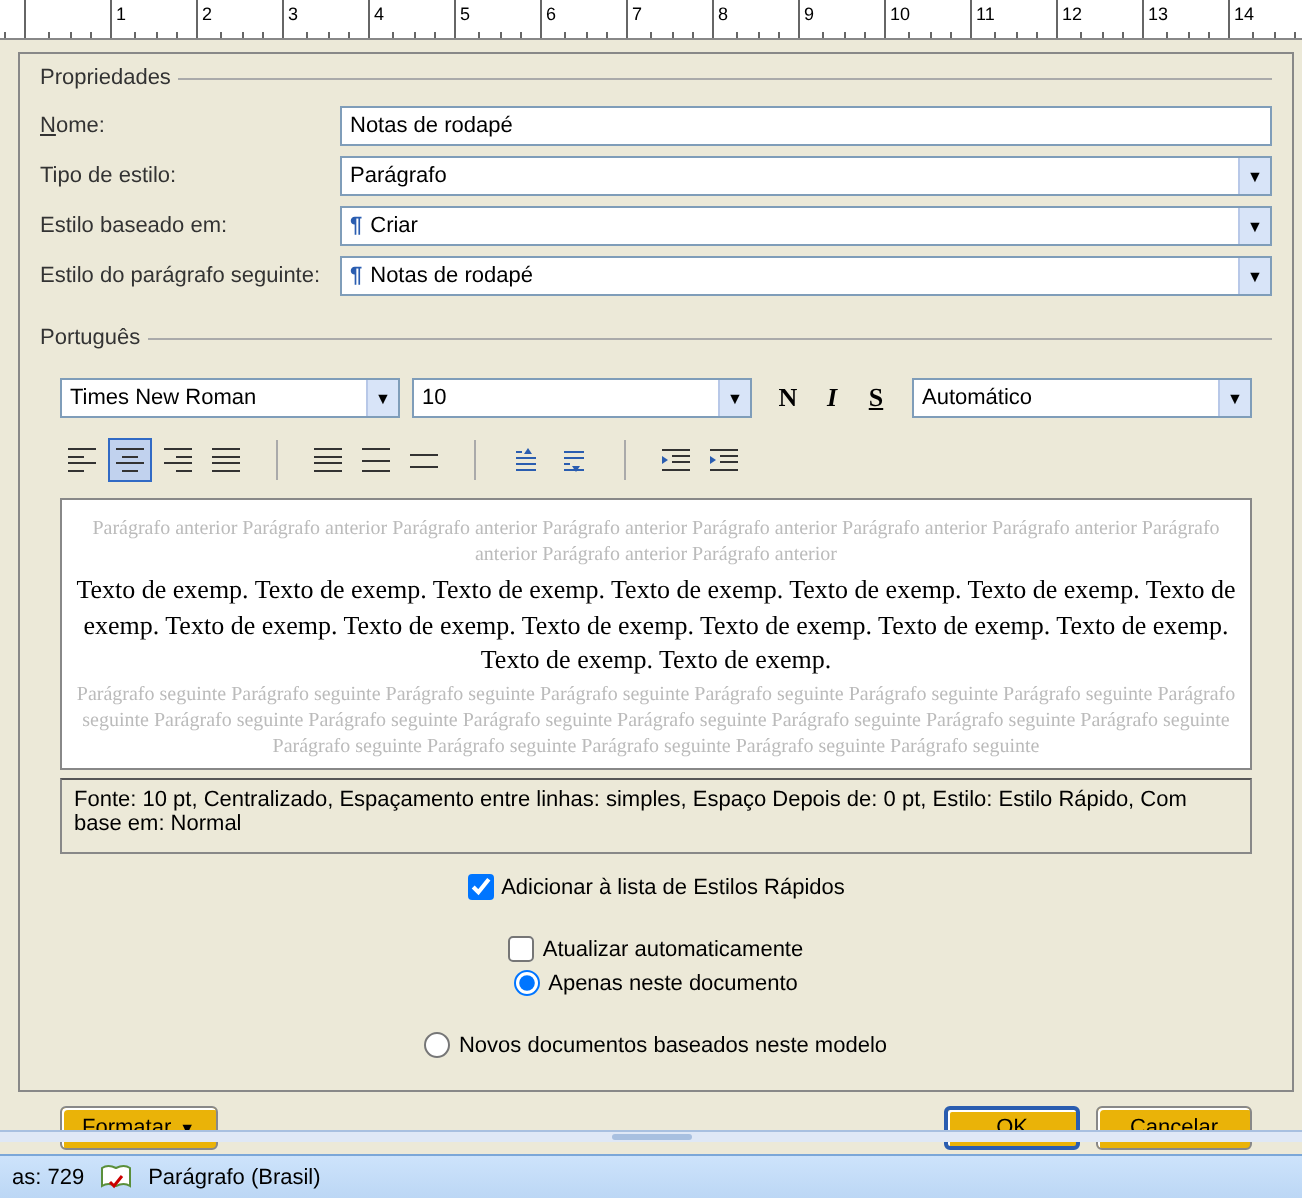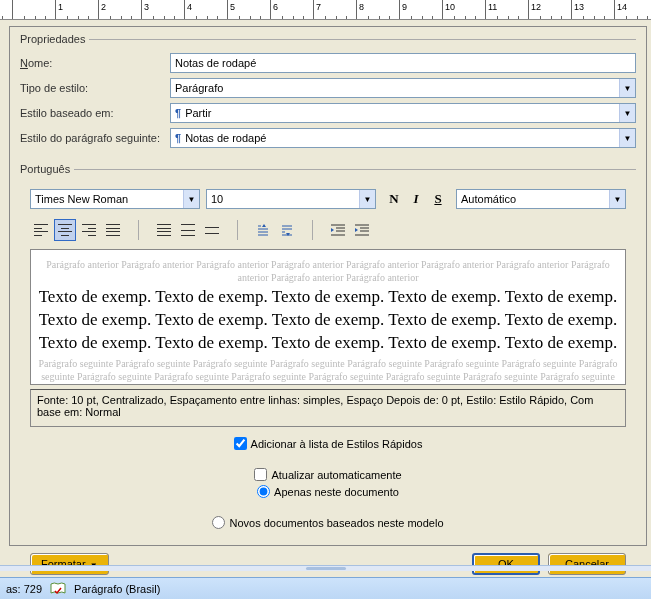--- a/index.html
+++ b/index.html
@@ -41,21 +41,21 @@
   .fmt-row2 { display: flex; gap: 14px; padding: 4px 10px; align-items: center; }
   .icon-btn { width: 22px; height: 22px; border: 1px solid transparent; display: flex; align-items: center; justify-content: center; cursor: pointer; }
   .icon-btn.selected { border: 1px solid #316ac5; background: #c1d2ee; }
   .sep { width: 1px; height: 20px; background: #aaa; }
   
   .align-icon { width: 14px; height: 12px; display: flex; flex-direction: column; justify-content: space-between; }
   .align-line { height: 1px; background: #333; }
   
   .preview { margin: 4px 10px; border: 1px solid #888; background: #fff; height: 136px; padding: 8px 5px; overflow: hidden; font-family: 'Times New Roman', serif; }
   .prev-gray { color: #bbb; font-size: 10px; text-align: center; line-height: 1.3; }
-  .prev-bold { color: #000; font-size: 17px; text-align: center; line-height: 1.35; margin: 2px 0; }
+  .prev-bold { color: #000; font-size: 13px; text-align: center; line-height: 1.35; margin: 2px 0; }
   
   .desc { margin: 2px 10px 8px; border: 1px solid #888; border-top-color: #555; background: #ece9d8; padding: 4px 6px; font-size: 11px; height: 38px; }
   
   .checks { padding: 2px 10px; }
   .check-row { display: flex; gap: 18px; align-items: center; margin-bottom: 4px; flex-direction: column; }
   .check-row label { display: flex; align-items: center; gap: 4px; }
   input[type=checkbox], input[type=radio] { margin: 0; }
   
   .btn-row { display: flex; padding: 8px 10px; align-items: center; }
   .pushbtn { height: 22px; padding: 0 10px; background: #eab308; border: 1px solid #888; border-radius: 3px; font-family: inherit; font-size: 11px; cursor: pointer; box-shadow: inset 1px 1px 0 #fff; }
@@ -183,21 +183,21 @@
         <div class="combo">
           <span class="combo-text">Parágrafo</span>
           <span class="combo-btn">▼</span>
         </div>
       </div>
       <div class="row">
         <span class="label">Estilo baseado em:</span>
         <div class="combo">
           <span class="combo-text">
               <span class="para-icon">¶</span>
-              <span>Partir</span>
+              <span>Criar</span>
             </span>
           <span class="combo-btn">▼</span>
         </div>
       </div>
       <div class="row">
         <span class="label">Estilo do parágrafo seguinte:</span>
         <div class="combo">
           <span class="combo-text">
               <span class="para-icon">¶</span>
               <span>Notas de rodapé</span>

